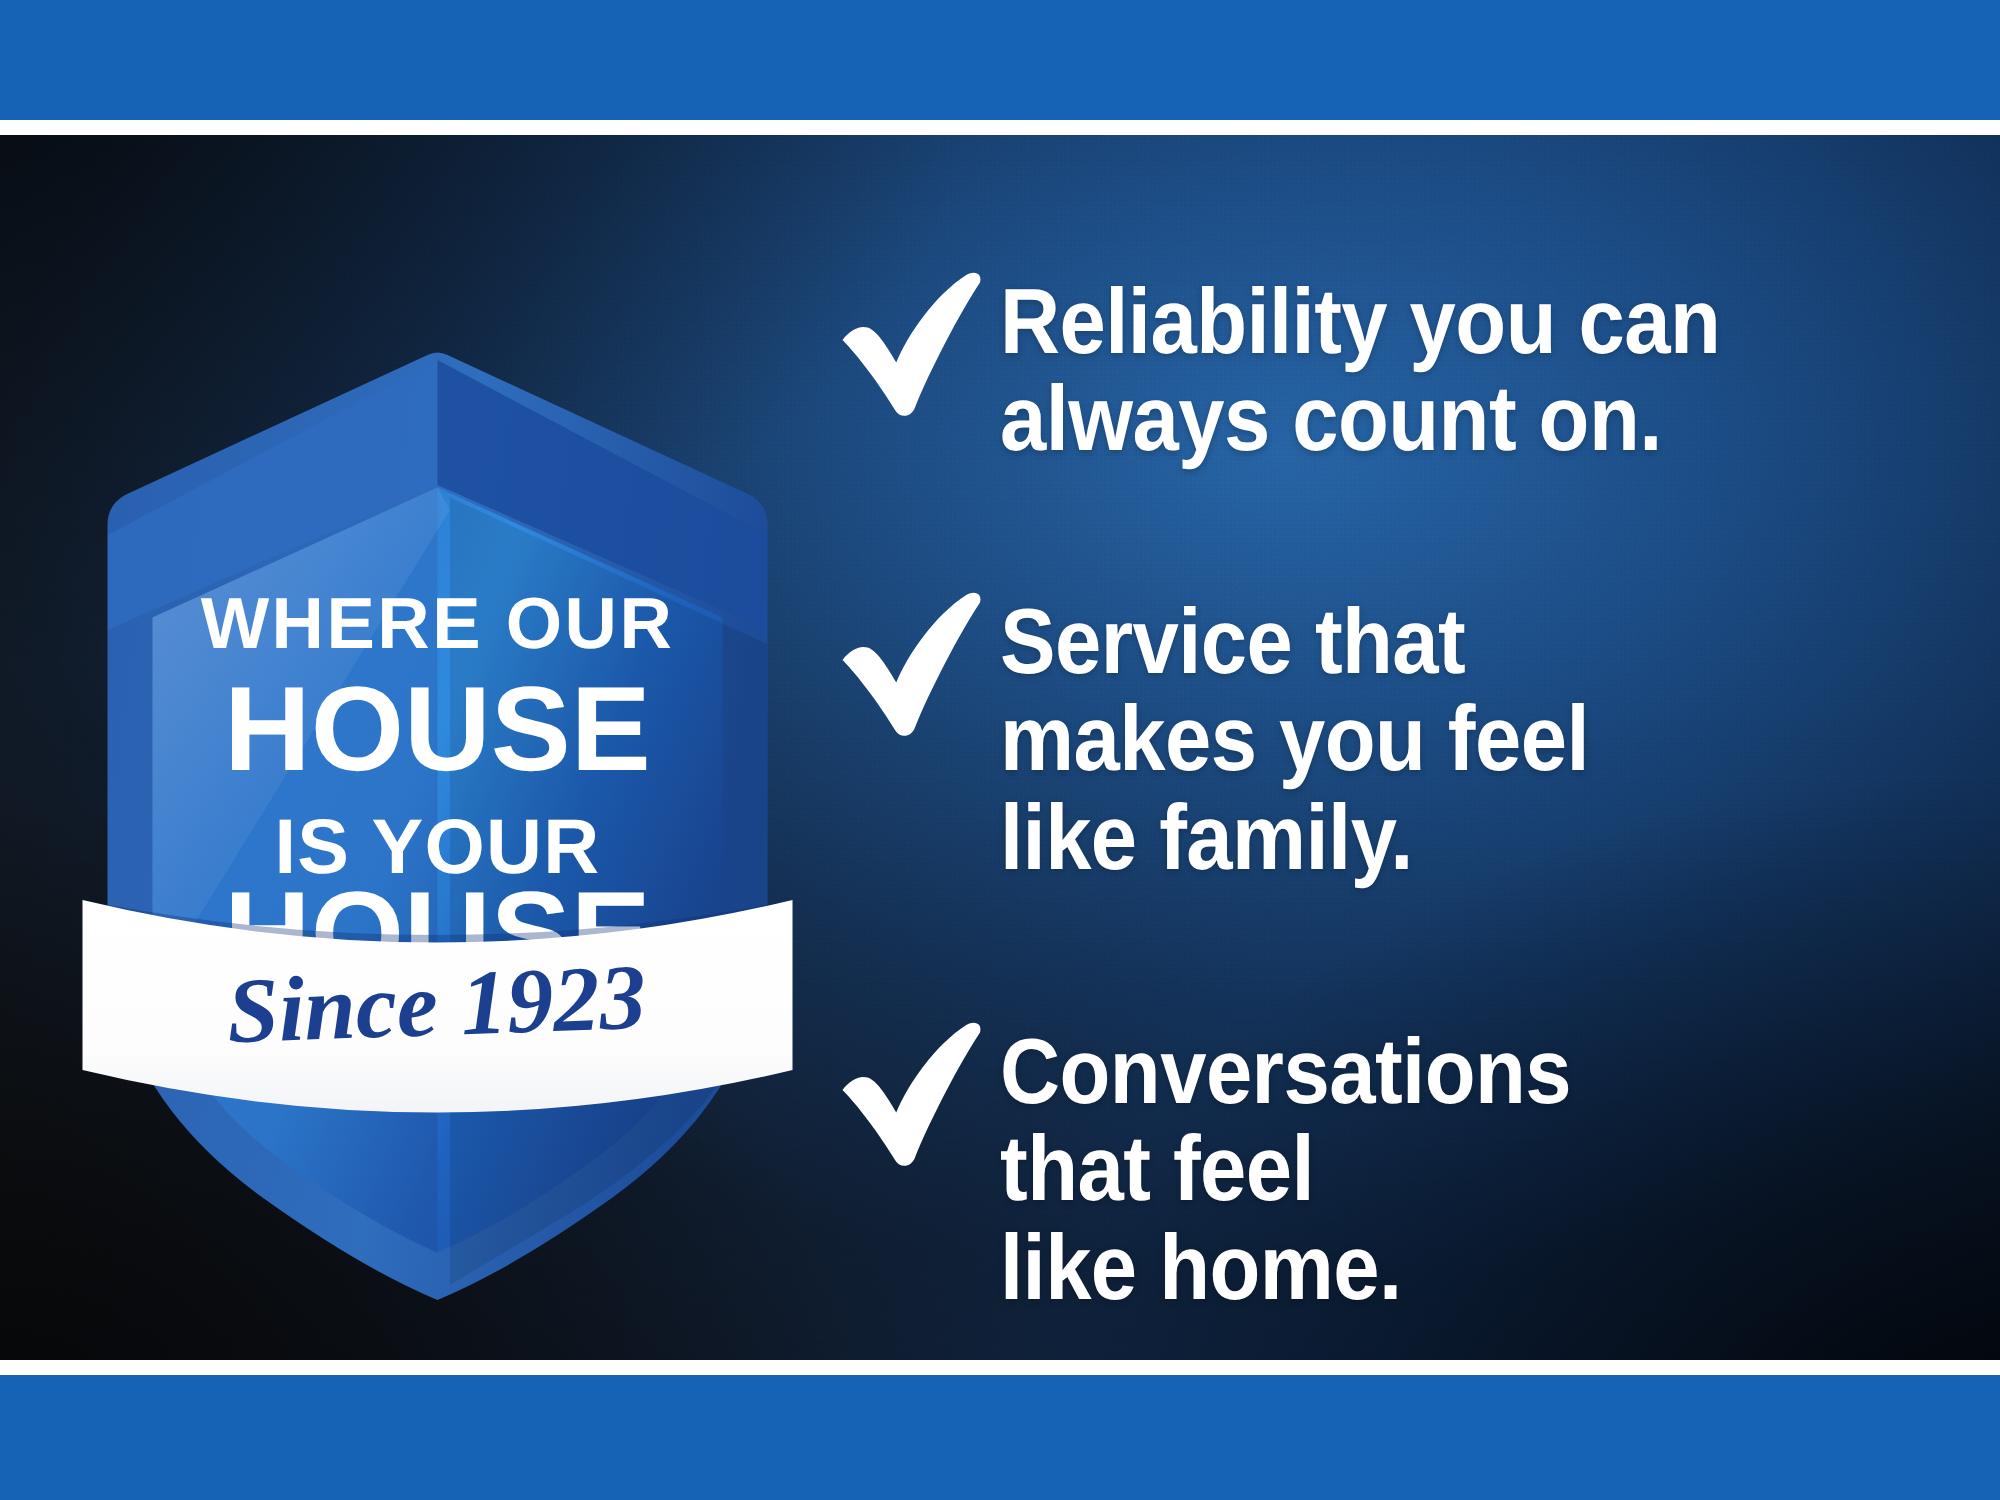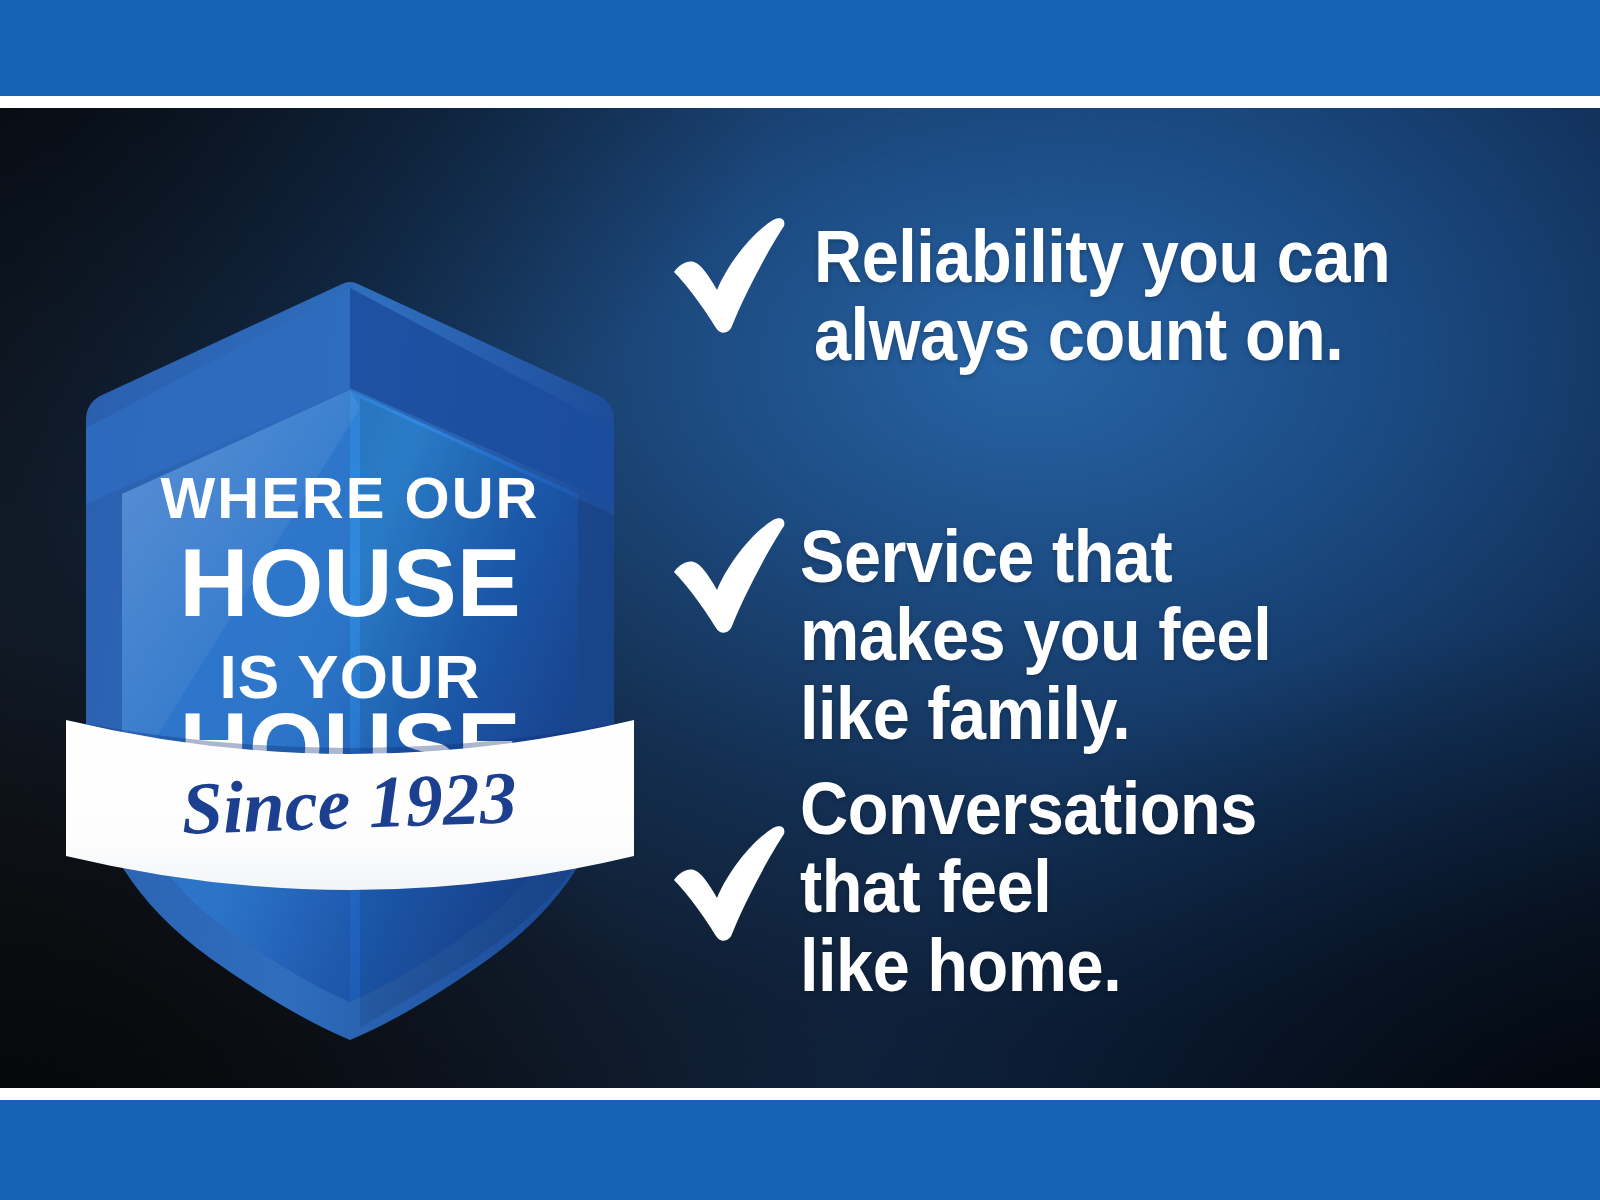--- a/index.html
+++ b/index.html
@@ -105,23 +105,23 @@
     position: absolute;
     left: 660px;
     top: 100px;
     width: 900px;
   }
   .bullet {
     position: absolute;
     display: flex;
     align-items: flex-start;
   }
-  .bullet-1 { top: 0px; gap: 14px; }
-  .bullet-2 { top: 256px; margin-top: 44px; }
-  .bullet-3 { top: 552px; align-items: center; }
+  .bullet-1 { top: 0px; }
+  .bullet-2 { top: 256px; }
+  .bullet-3 { top: 600px; }
 
   .check {
     flex: 0 0 auto;
     width: 132px;
     height: 132px;
     margin-top: 2px;
   }
   .check svg { display:block; width: 100%; height: 100%; }
 
   .bullet-text {

